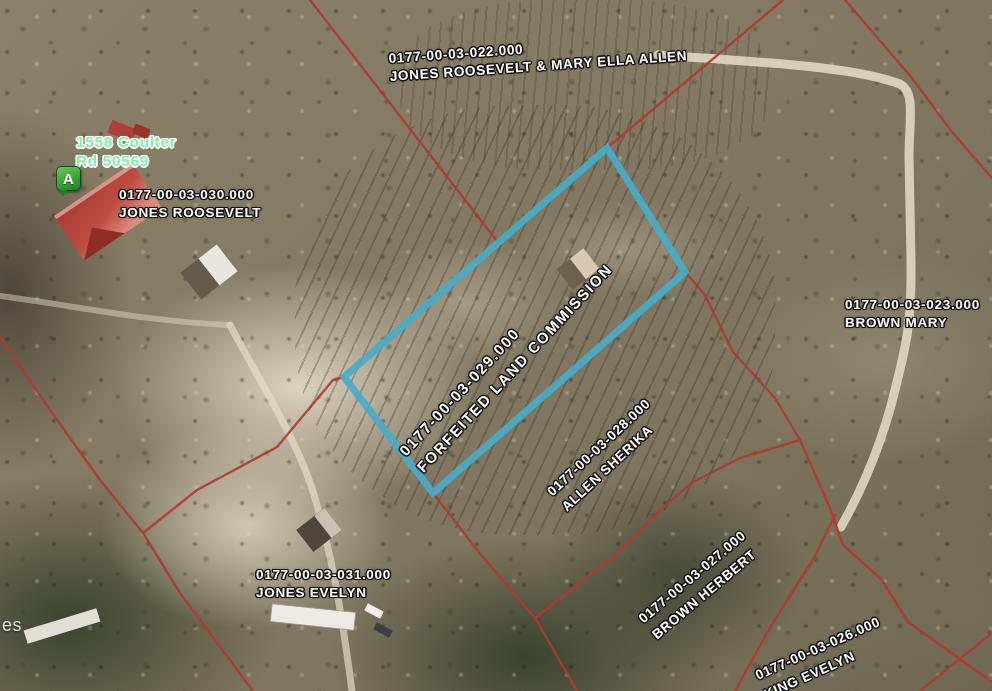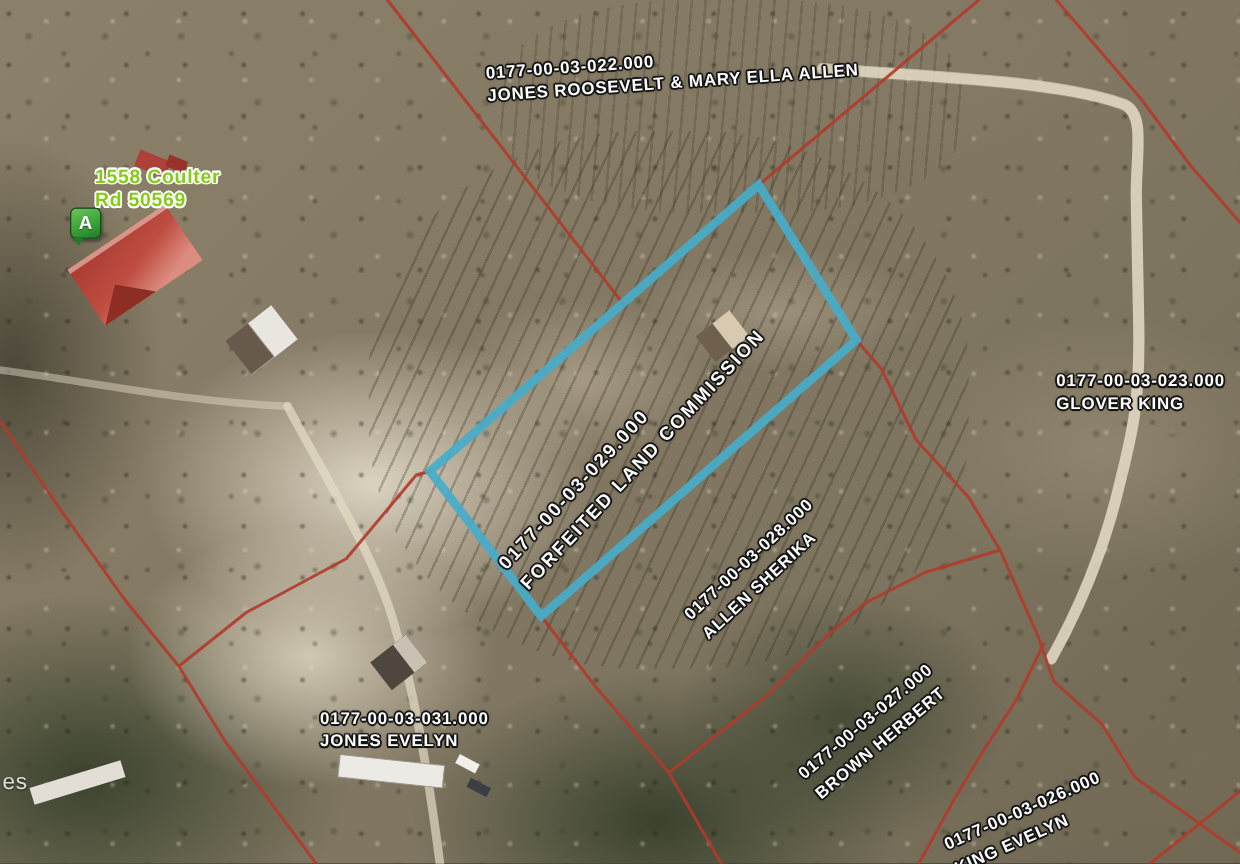--- a/index.html
+++ b/index.html
@@ -33,21 +33,21 @@
   .streaks2{position:absolute;left:400px;top:0;width:370px;height:170px;
     background:repeating-linear-gradient(95deg,rgba(0,0,0,0) 0 9px,rgba(44,38,27,.28) 9px 11px);
     border-radius:40%;opacity:.7;}
   .overlay{position:absolute;left:0;top:0;}
   
   .plabel{position:absolute;color:#fff;font-weight:700;font-size:13.5px;line-height:18px;
     letter-spacing:.7px;white-space:nowrap;
     text-shadow:-1.4px 0 0 #141414,1.4px 0 0 #141414,0 -1.4px 0 #141414,0 1.4px 0 #141414,
       -1px -1px 0 #141414,1px 1px 0 #141414,-1px 1px 0 #141414,1px -1px 0 #141414,0 0 3px #000;}
   .plabel.center{transform-origin:center;}
-  .addr{position:absolute;color:#84cc16;font-weight:700;font-size:15.5px;line-height:19px;
+  .addr{position:absolute;color:#86efac;font-weight:700;font-size:15.5px;line-height:19px;
     white-space:nowrap;letter-spacing:.6px;
     text-shadow:-1.5px 0 0 #fff,1.5px 0 0 #fff,0 -1.5px 0 #fff,0 1.5px 0 #fff,
       -1px -1px 0 #fff,1px 1px 0 #fff,-1px 1px 0 #fff,1px -1px 0 #fff,0 0 2px #fff;}
   .marker{position:absolute;left:56px;top:166px;width:23px;height:23px;background:
     linear-gradient(160deg,#6cc455 0%,#3da33c 55%,#1f7d27 100%);
     border:1.5px solid #0f4d14;border-radius:5px;color:#fff;font-weight:700;font-size:15px;
     display:flex;align-items:center;justify-content:center;
     text-shadow:0 1px 1px rgba(0,0,0,.5);box-shadow:1px 2px 2px rgba(0,0,0,.35);}
   .marker::after{content:"";position:absolute;left:2px;bottom:-7px;width:0;height:0;
     border-left:4px solid transparent;border-right:4px solid transparent;border-top:7px solid #1f7d27;}
@@ -125,30 +125,34 @@
     </g>
 
     <polygon points="607,148 685,272 433,493 344,377" fill="none" stroke-width="7" stroke-linejoin="miter" opacity="0.92" stroke="#46adc9"></polygon>
   </svg>
 
   <div class="plabel" style="left:388px;top:50px;transform:rotate(-4deg);transform-origin:left top;">
     <div>0177-00-03-022.000</div>
     <div>JONES ROOSEVELT &amp; MARY ELLA ALLEN</div>
   </div>
 
+  <div class="plabel" style="left:119px;top:186px;">
+    <div>0177-00-03-030.000</div>
+    <div>JONES ROOSEVELT</div>
+  </div>
 
   <div class="plabel center" style="left:506px;top:360px;font-size:15px;line-height:24px;letter-spacing:1.8px;
        transform:translate(-50%,-50%) rotate(-47deg);">
     <div>0177-00-03-029.000</div>
     <div>FORFEITED LAND COMMISSION</div>
   </div>
 
   <div class="plabel" style="left:845px;top:296px;">
     <div>0177-00-03-023.000</div>
-    <div>GLOVER KING</div>
+    <div>BROWN MARY</div>
   </div>
 
   <div class="plabel center" style="left:606px;top:455px;line-height:21px;
        transform:translate(-50%,-50%) rotate(-43deg);">
     <div>0177-00-03-028.000</div>
     <div>ALLEN SHERIKA</div>
   </div>
 
   <div class="plabel" style="left:256px;top:566px;">
     <div>0177-00-03-031.000</div>

